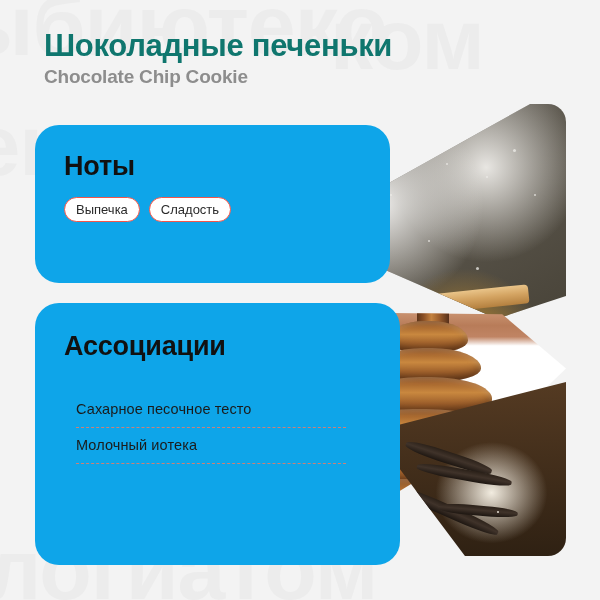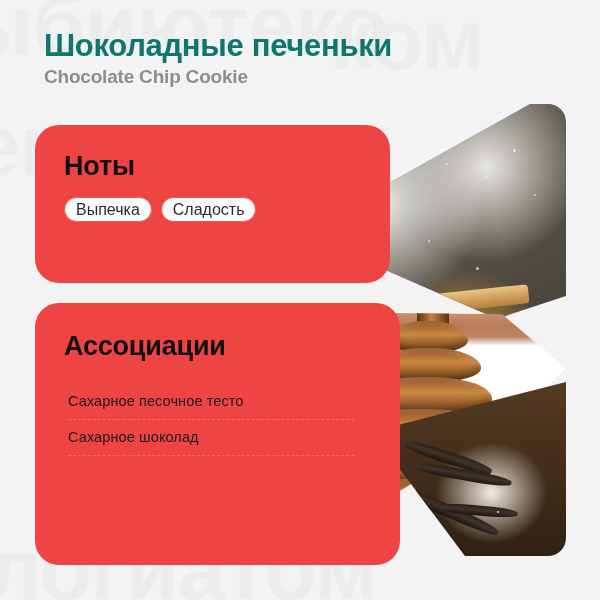--- a/index.html
+++ b/index.html
@@ -141,21 +141,21 @@
     position:absolute;
     left:0;top:0;width:266px;height:452px;
     border-radius:0 18px 18px 0;
     overflow:hidden;
     pointer-events:none;
   }
 
   
   .card{
     position:absolute;
-    background:#ef4444;
+    background:#0ea5e9;
     border-radius:24px;
     z-index:4;
   }
   .card-notes{
     left:35px;top:125px;
     width:355px;height:158px;
   }
   .card-assoc{
     left:35px;top:303px;
     width:365px;height:262px;
@@ -177,29 +177,29 @@
   }
   .tag{
     display:inline-flex;
     align-items:center;
     justify-content:center;
     height:23px;
     padding:0 11px;
     border:1.4px solid #f4564a;
     border-radius:14px;
     color:#2a2a2a;
-    font-size:16px;
+    font-size:13px;
     font-weight:400;
     white-space:nowrap;
     background:#fff;
   }
 
   .assoc-list{
     list-style:none;
-    margin:4px;
+    margin:12px;
     padding:18px 42px 0 29px;
   }
   .assoc-item{
     font-size:14.5px;
     color:#1b1b1b;
     padding:9px 0 10px 0;
     letter-spacing:0.1px;
   }
   .assoc-sep{
     height:0;
@@ -282,16 +282,16 @@
     <span class="tag">Выпечка</span>
     <span class="tag">Сладость</span>
   </div>
 </div>
 
 <div class="card card-assoc">
   <h2 class="card-heading">Ассоциации</h2>
   <ul class="assoc-list">
     <li class="assoc-item">Сахарное песочное тесто</li>
     <li class="assoc-sep"></li>
-    <li class="assoc-item">Сахарное шоколад</li>
+    <li class="assoc-item">Молочный иотека</li>
     <li class="assoc-sep"></li>
   </ul>
 </div>
 
 </body></html>

